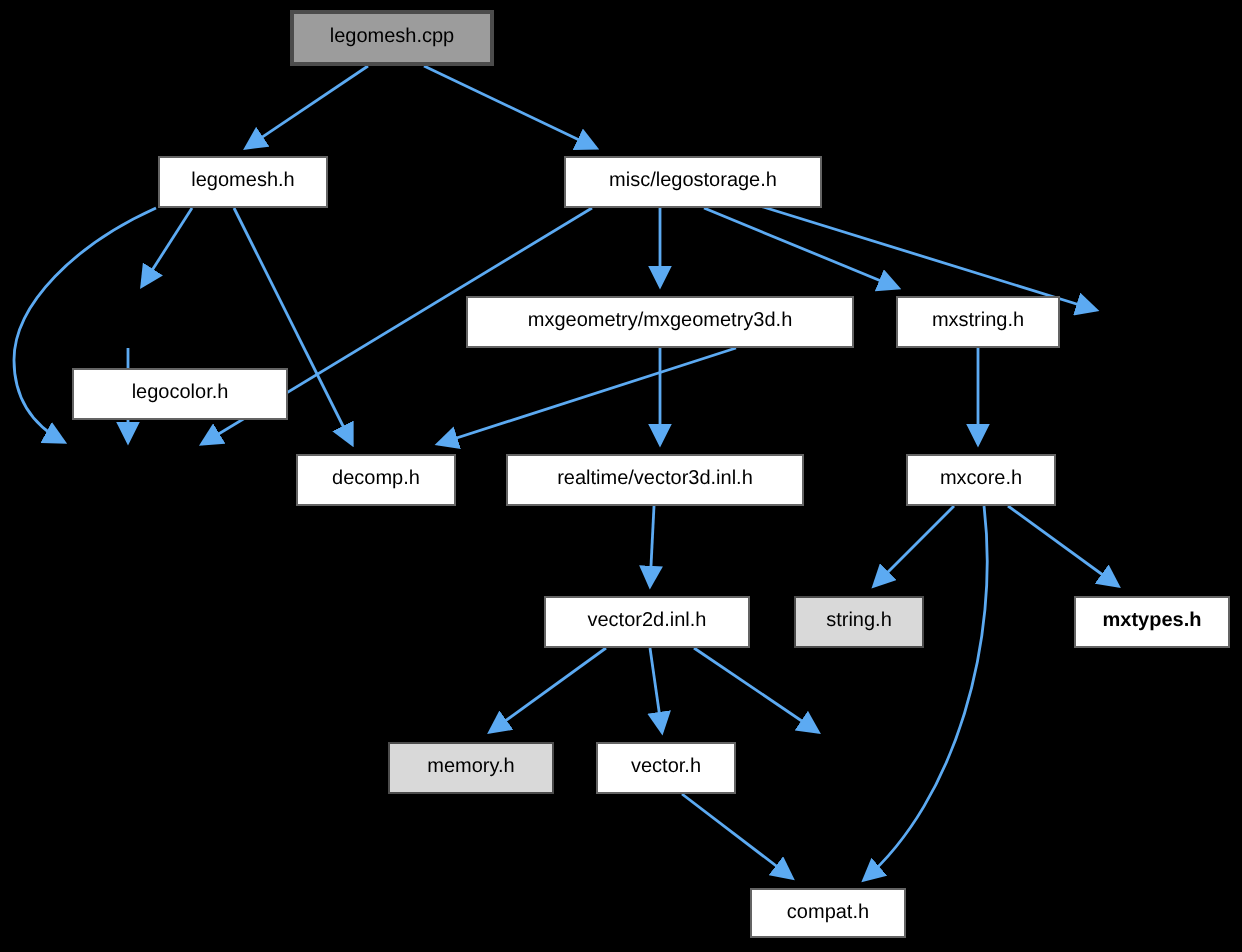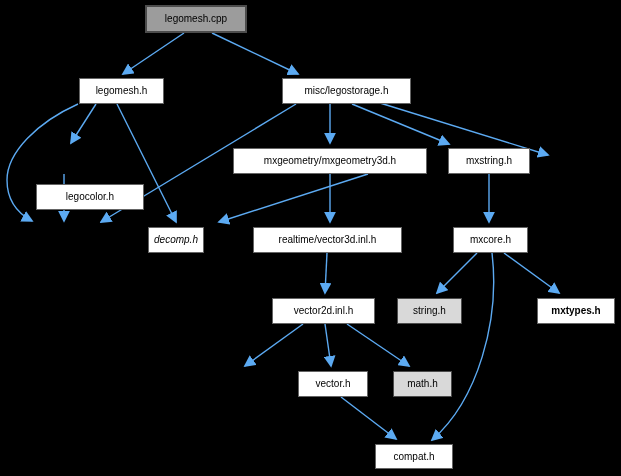--- a/index.html
+++ b/index.html
@@ -68,23 +68,23 @@
     <path d="M347,324 L409,366" marker-end="url(#arrow)"></path>
     <path d="M341,397 L396,439" marker-end="url(#arrow)"></path>
   </svg>
 
   <div class="node focus" style="left:145px;top:5px;width:102px;height:28px;">legomesh.cpp</div>
   <div class="node" style="left:79px;top:78px;width:85px;height:26px;">legomesh.h</div>
   <div class="node" style="left:282px;top:78px;width:129px;height:26px;">misc/legostorage.h</div>
   <div class="node" style="left:36px;top:148px;width:108px;height:26px;margin-top:36px;">legocolor.h</div>
   <div class="node" style="left:233px;top:148px;width:194px;height:26px;">mxgeometry/mxgeometry3d.h</div>
   <div class="node" style="left:448px;top:148px;width:82px;height:26px;">mxstring.h</div>
-  <div class="node" style="left:148px;top:227px;width:56px;height:26px;font-style:italic;">decomp.h</div>
+  <div class="node" style="left:148px;top:227px;width:80px;height:26px;">decomp.h</div>
   <div class="node" style="left:253px;top:227px;width:149px;height:26px;">realtime/vector3d.inl.h</div>
   <div class="node" style="left:453px;top:227px;width:75px;height:26px;">mxcore.h</div>
   <div class="node" style="left:272px;top:298px;width:103px;height:26px;">vector2d.inl.h</div>
   <div class="node system" style="left:397px;top:298px;width:65px;height:26px;">string.h</div>
   <div class="node" style="left:537px;top:298px;width:78px;height:26px;font-weight:bold;">mxtypes.h</div>
+  <div class="node system" style="left:194px;top:371px;width:83px;height:26px;">memory.h</div>
   <div class="node" style="left:298px;top:371px;width:70px;height:26px;">vector.h</div>
-  <div class="node system" style="left:393px;top:371px;width:59px;height:26px;">math.h</div>
   <div class="node" style="left:375px;top:444px;width:78px;height:25px;">compat.h</div>
 
 </div>
 
 </body></html>

